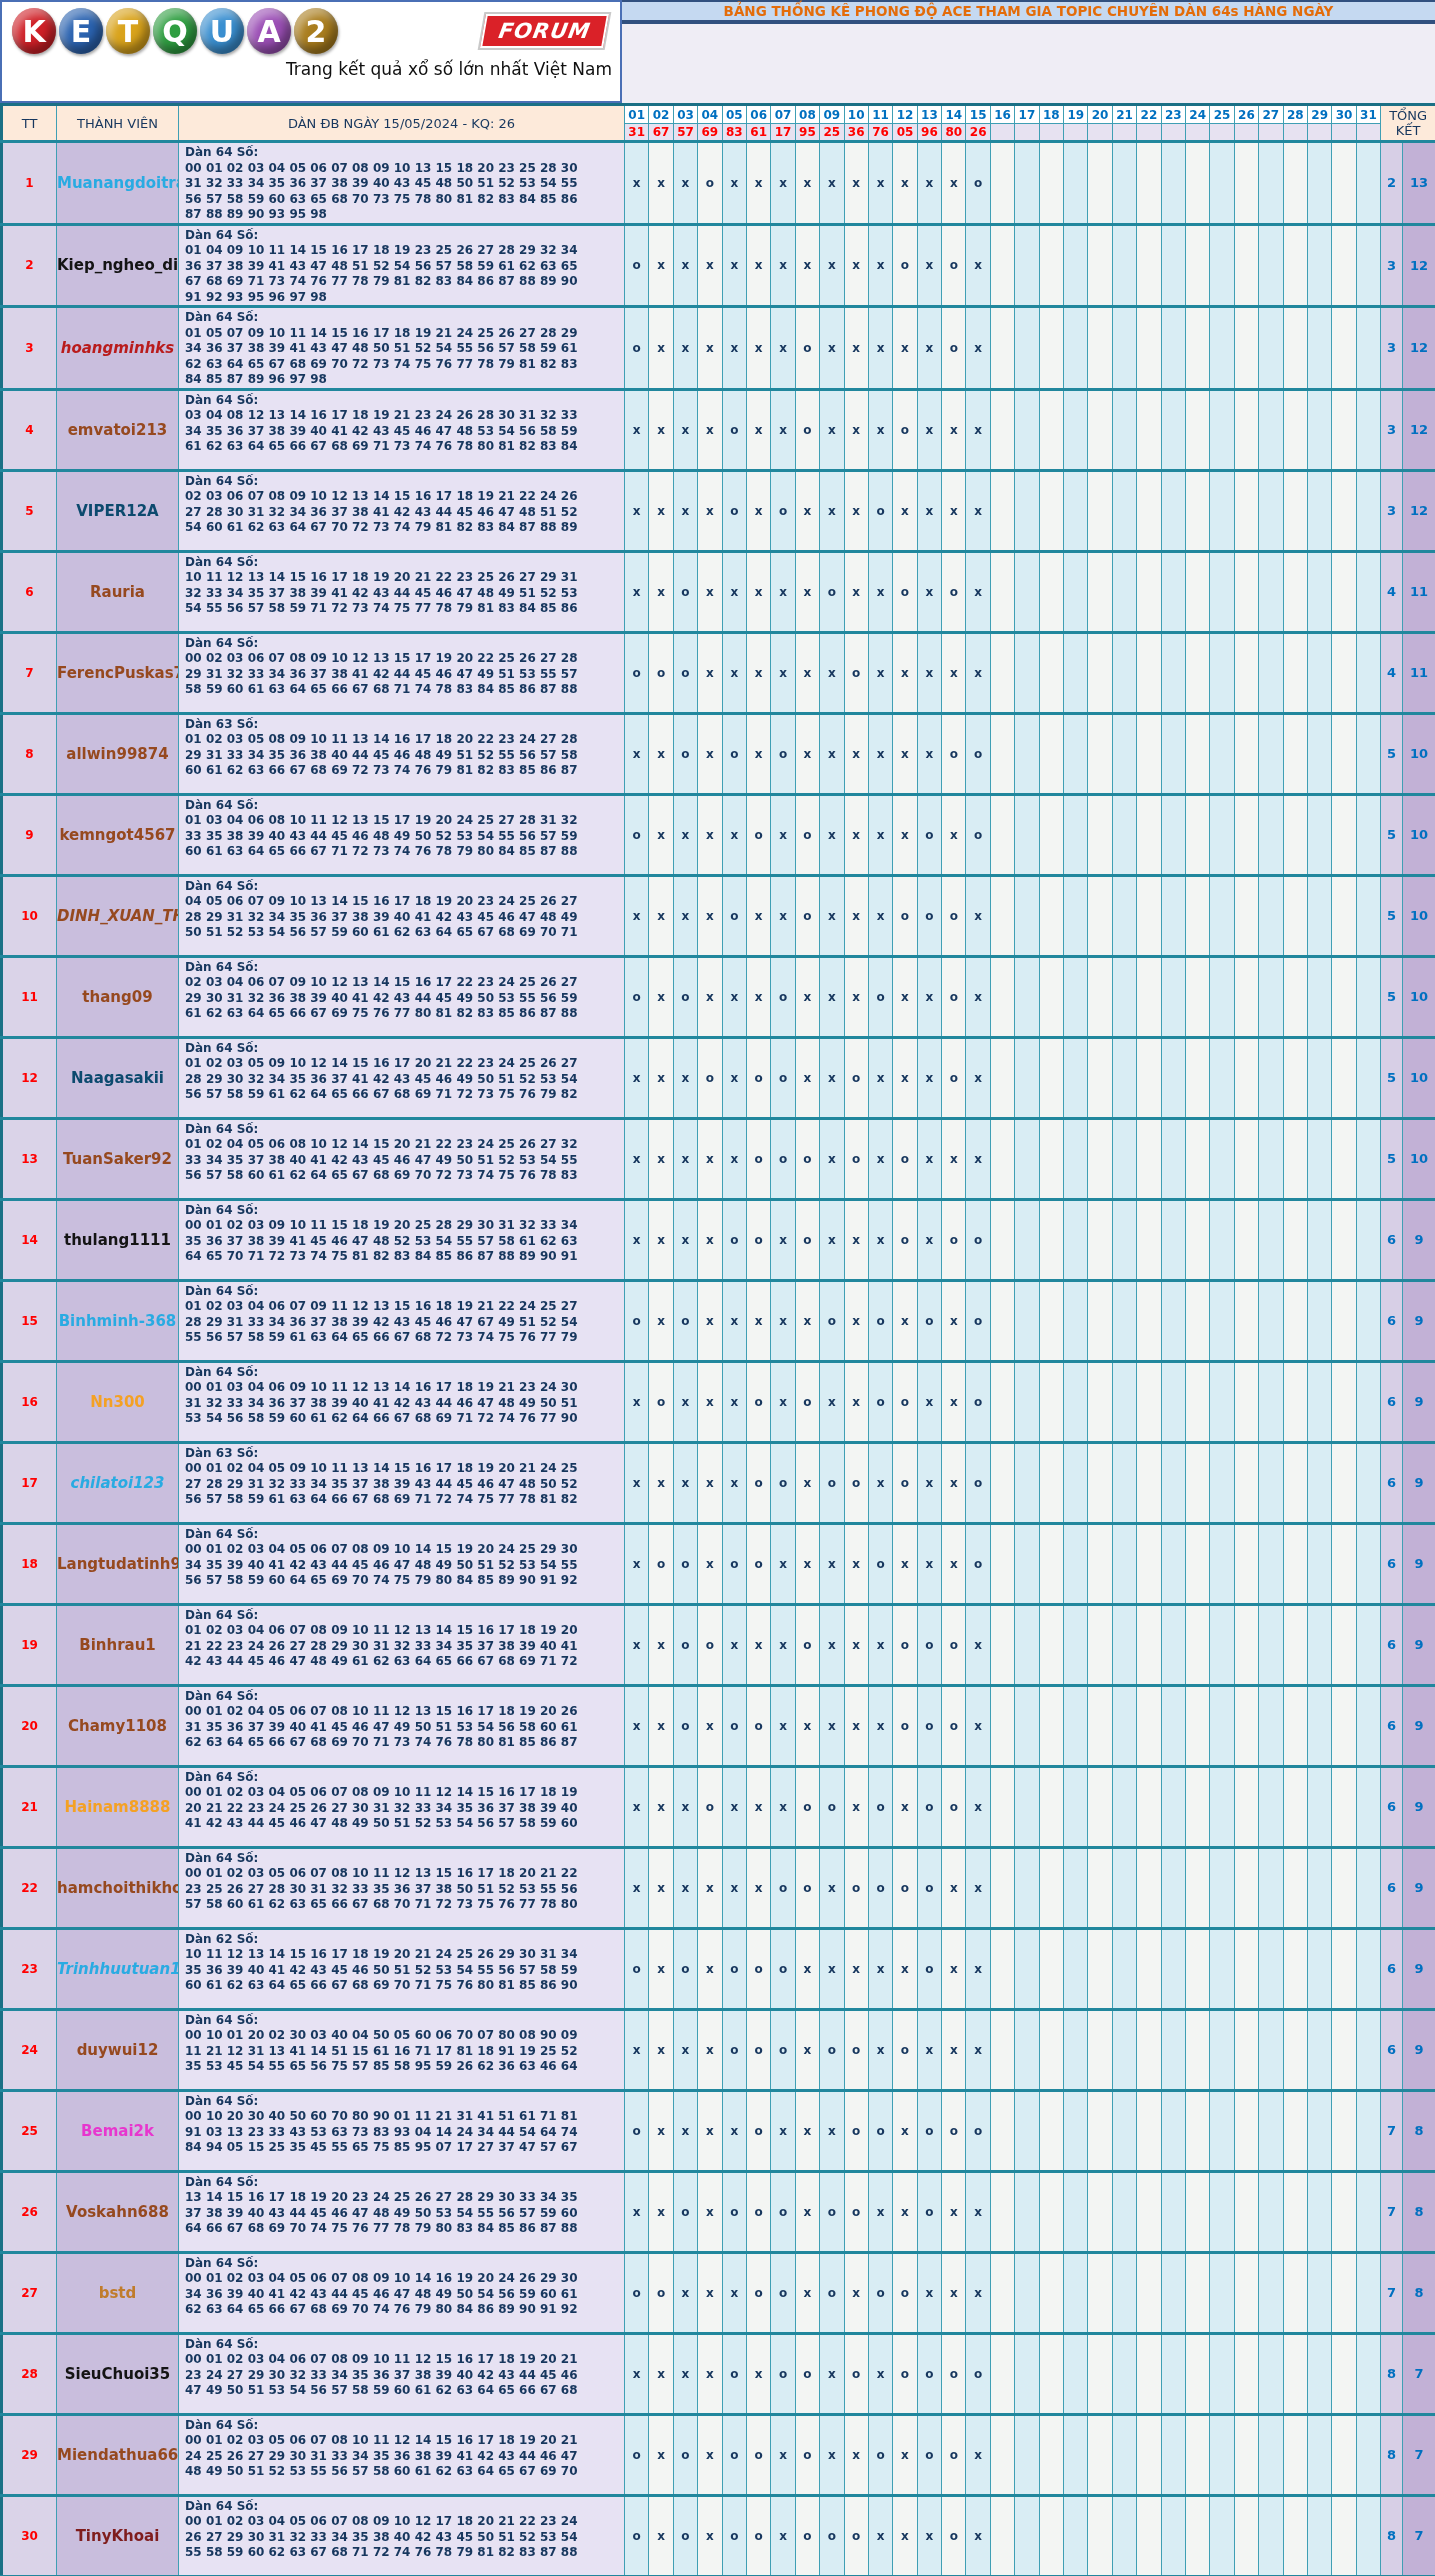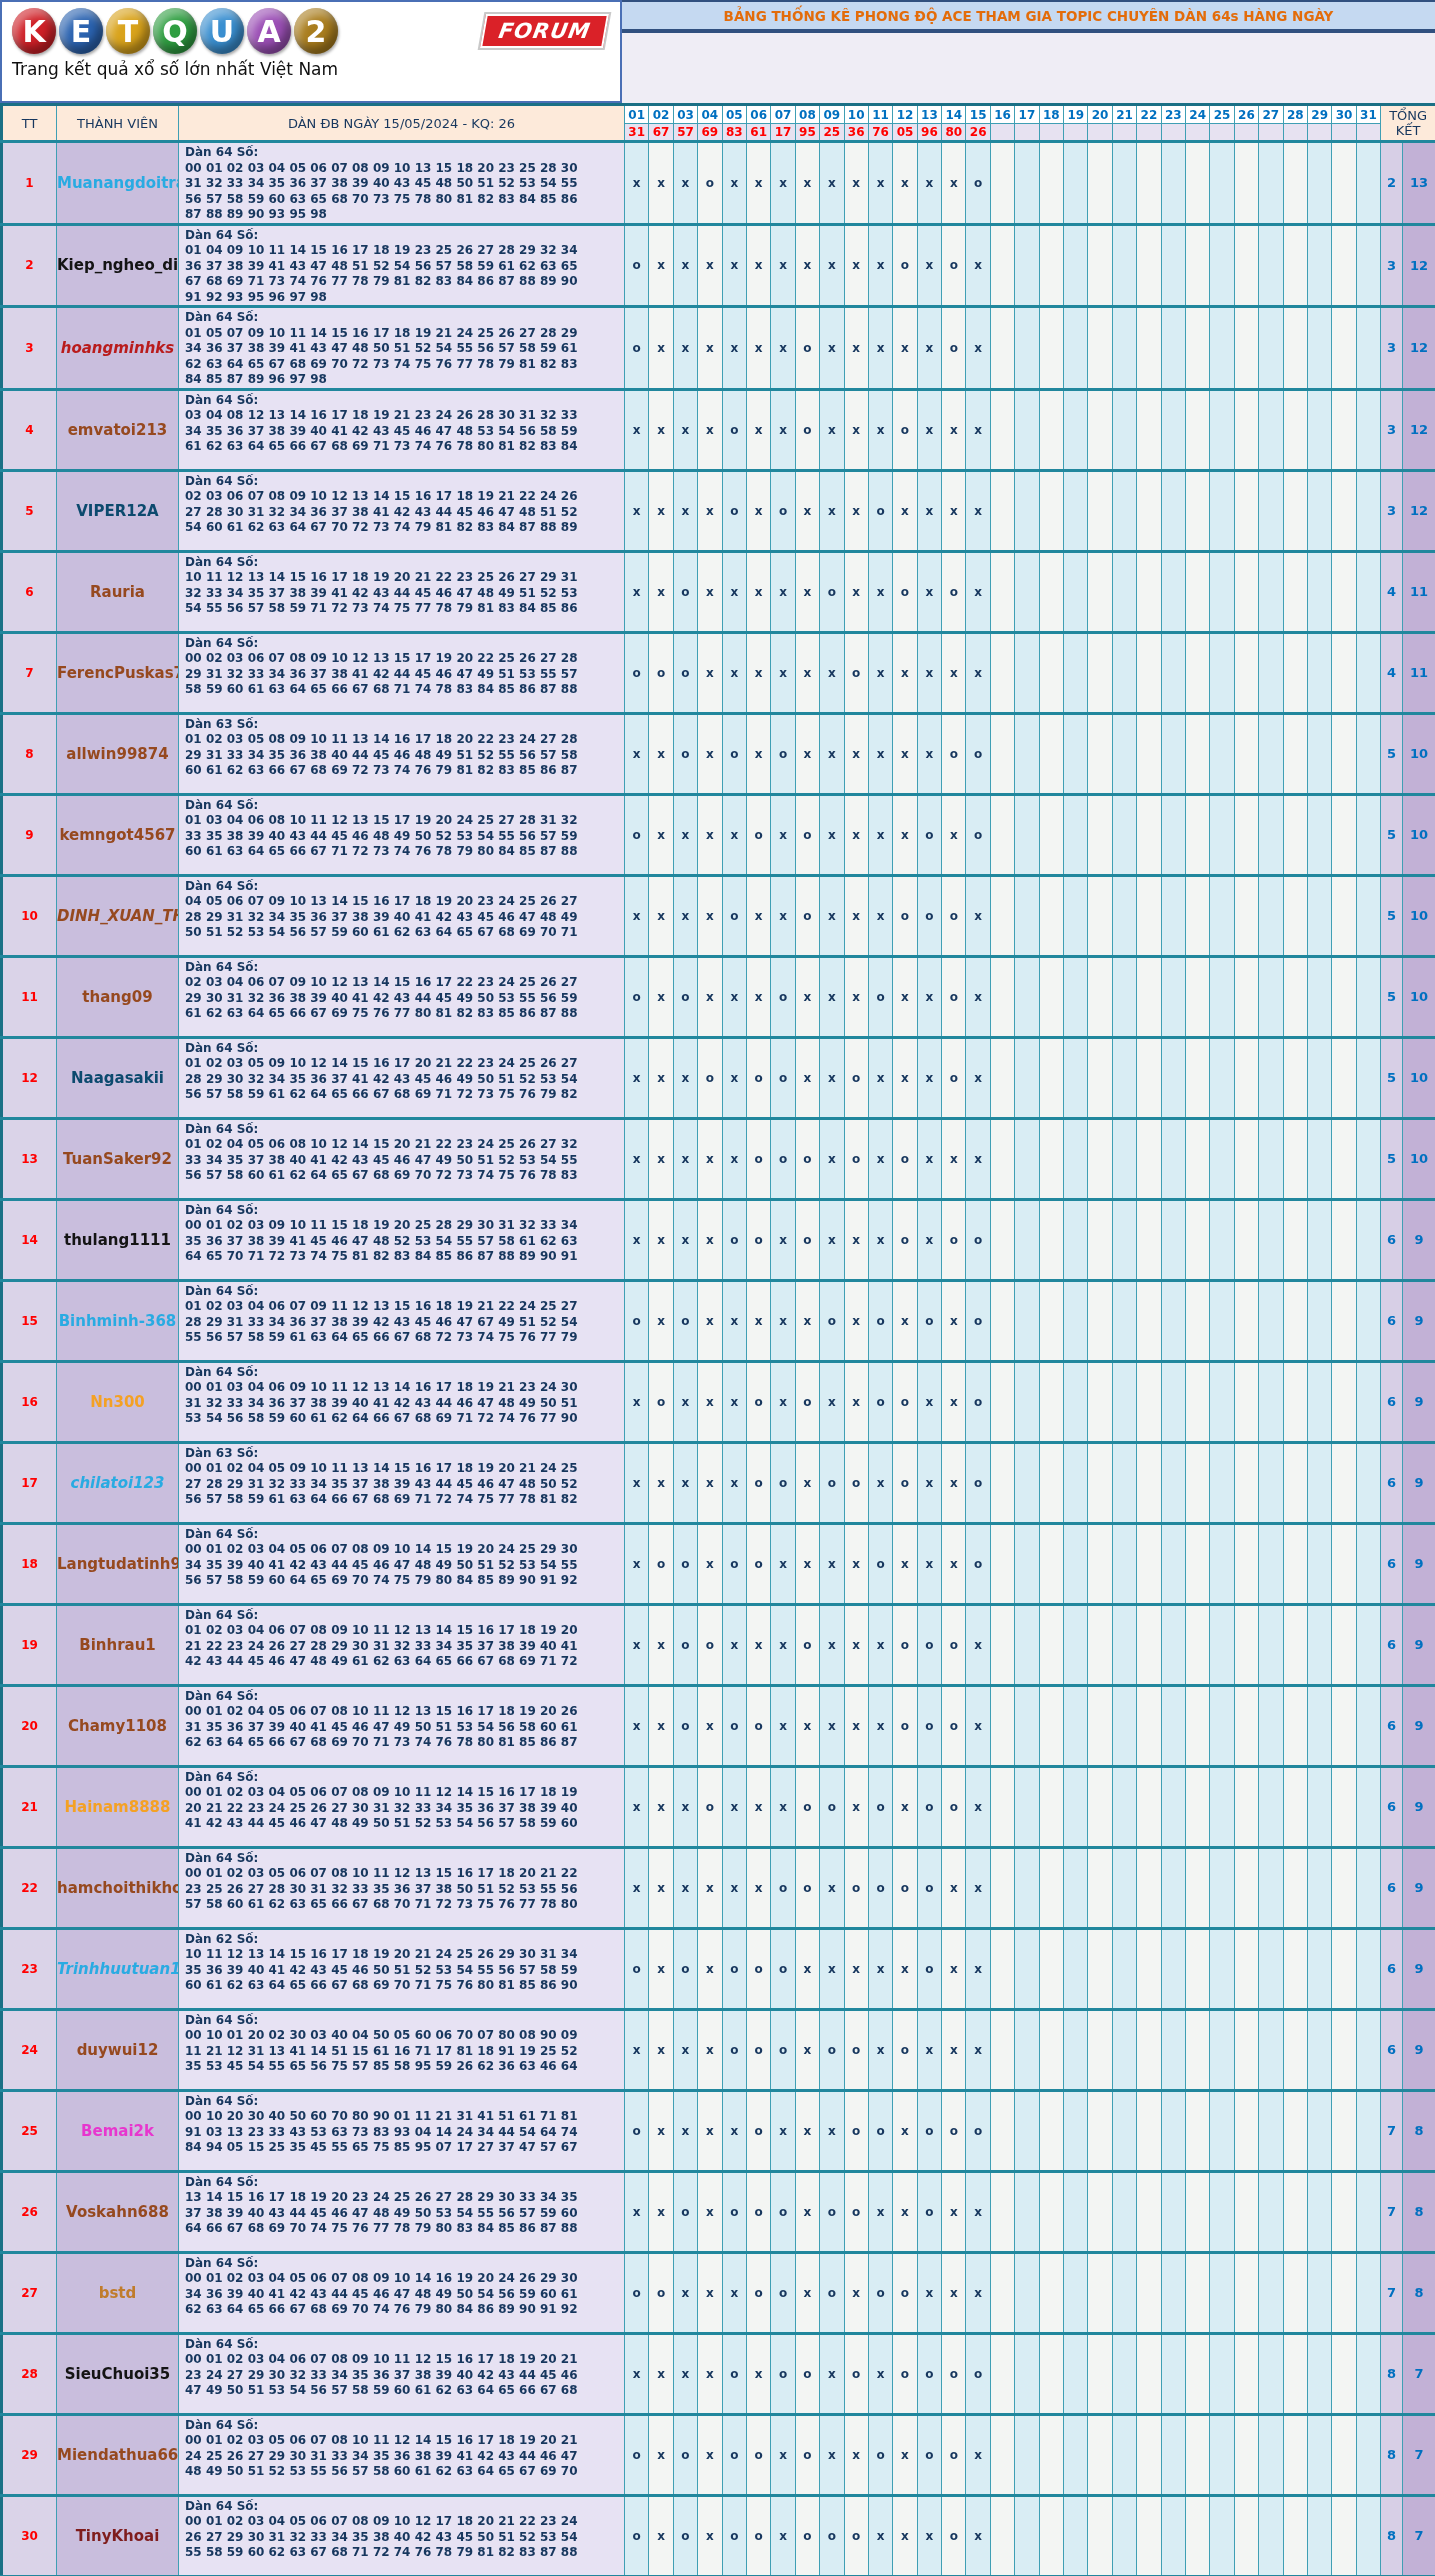--- a/index.html
+++ b/index.html
@@ -19,24 +19,24 @@
     width:44px;height:46px;border-radius:50%;display:flex;align-items:center;justify-content:center;
     color:#fff;font-weight:bold;font-size:30px;
     box-shadow:inset -5px -7px 9px rgba(0,0,0,.38), inset 5px 7px 9px rgba(255,255,255,.42), 1px 2px 3px rgba(0,0,0,.35);
   }
   .forum-badge{
     position:absolute;right:14px;top:12px;background:#da2128;color:#fff;
     font-style:italic;font-weight:bold;font-size:21px;letter-spacing:1px;
     padding:3px 14px;transform:skewX(-10deg);
     border:2px solid #fff;box-shadow:0 0 0 2px #c9c9c9;
   }
-  .tagline{font-size:17px;color:#101010;margin-top:5px;}
+  .tagline{font-size:17px;color:#101010;margin-top:5px;text-align:right;}
   .banners{flex:1;display:flex;flex-direction:column;box-sizing:border-box;}
   .banner-title{
-    height:33px;box-sizing:border-box;background:#c5d9f1;border-top:2px solid #31507f;
+    height:24px;box-sizing:border-box;background:#c5d9f1;border-top:2px solid #31507f;
     border-bottom:4px solid #31507f;color:#e36c0a;font-weight:bold;font-size:13.5px;
     display:flex;align-items:center;justify-content:center;white-space:nowrap;
   }
   .banner-month{
     flex:1;background:#e3deec;color:#1f3864;font-weight:bold;font-size:27px;
     display:flex;align-items:center;justify-content:center;letter-spacing:1px;
   }
   
   table.stats{
     border-collapse:collapse;table-layout:fixed;width:1435px;

